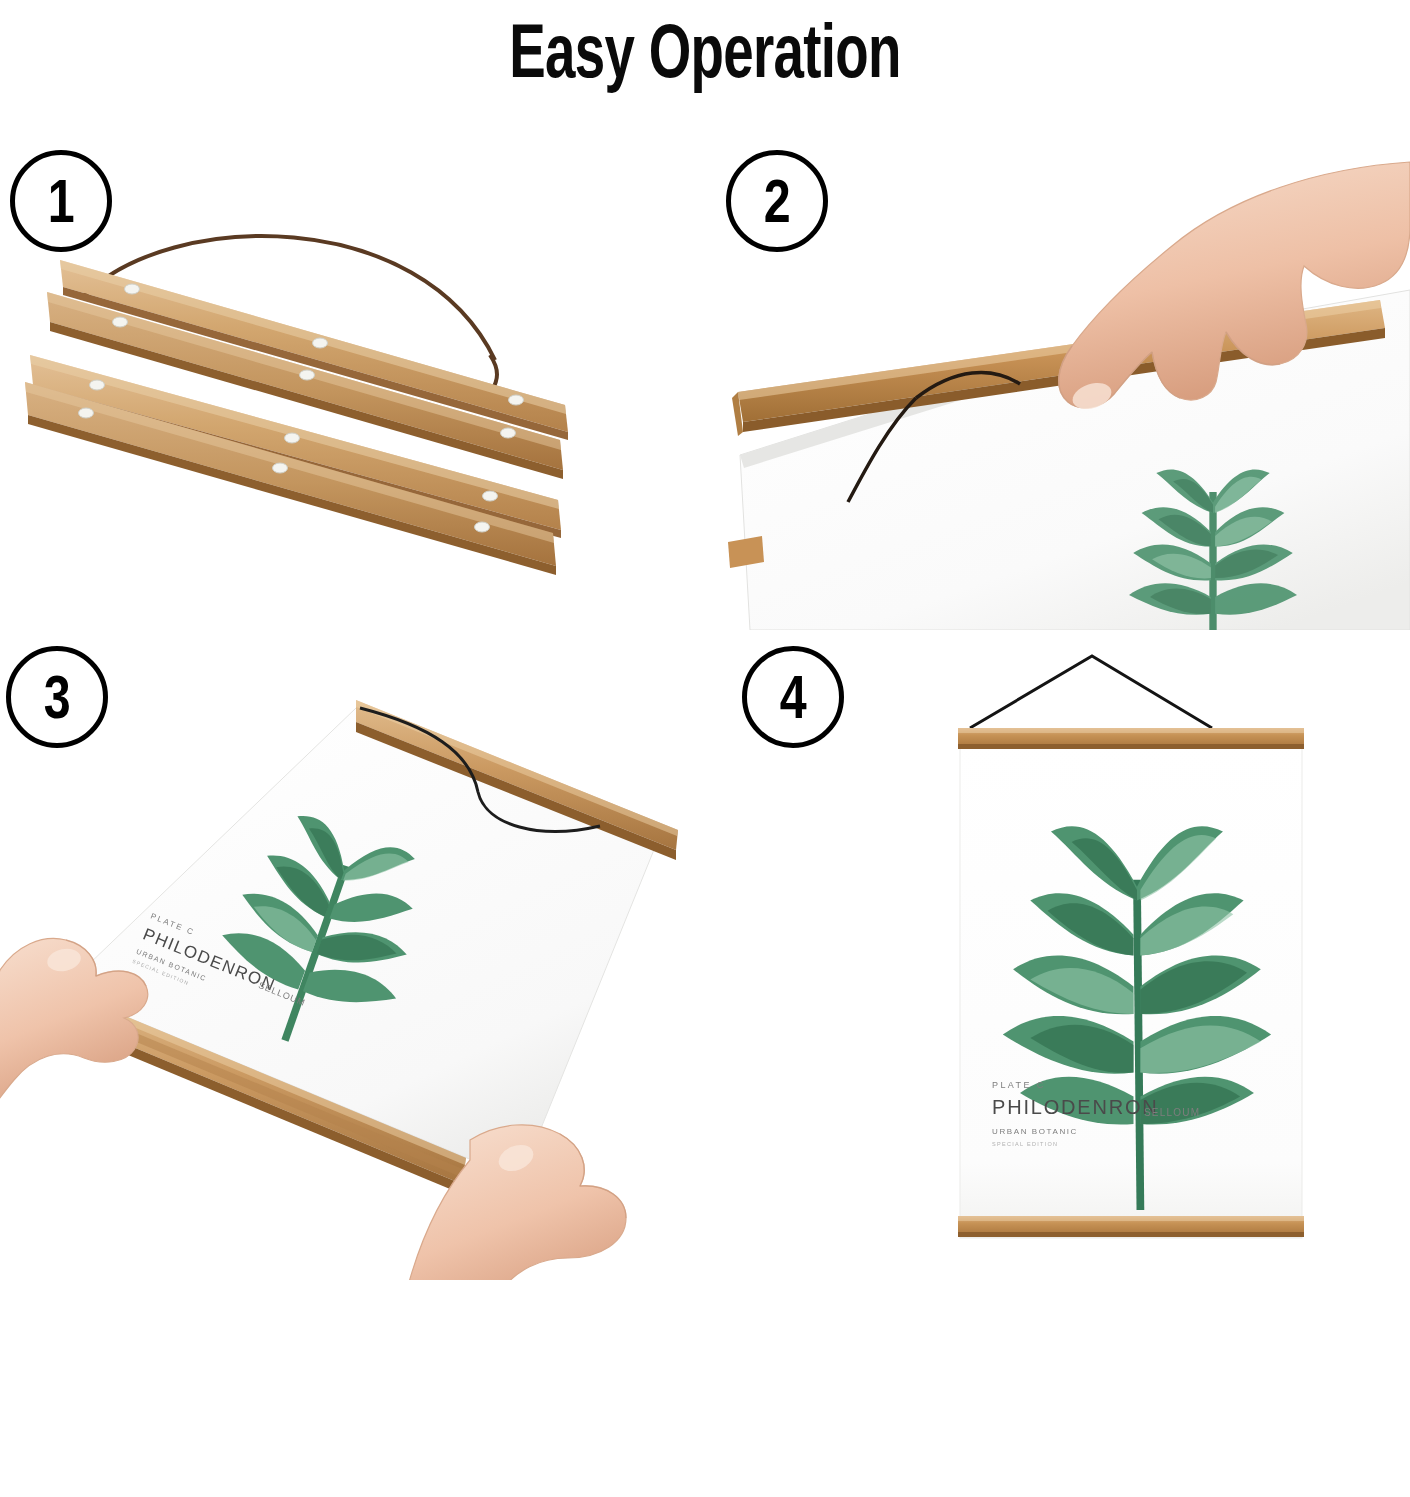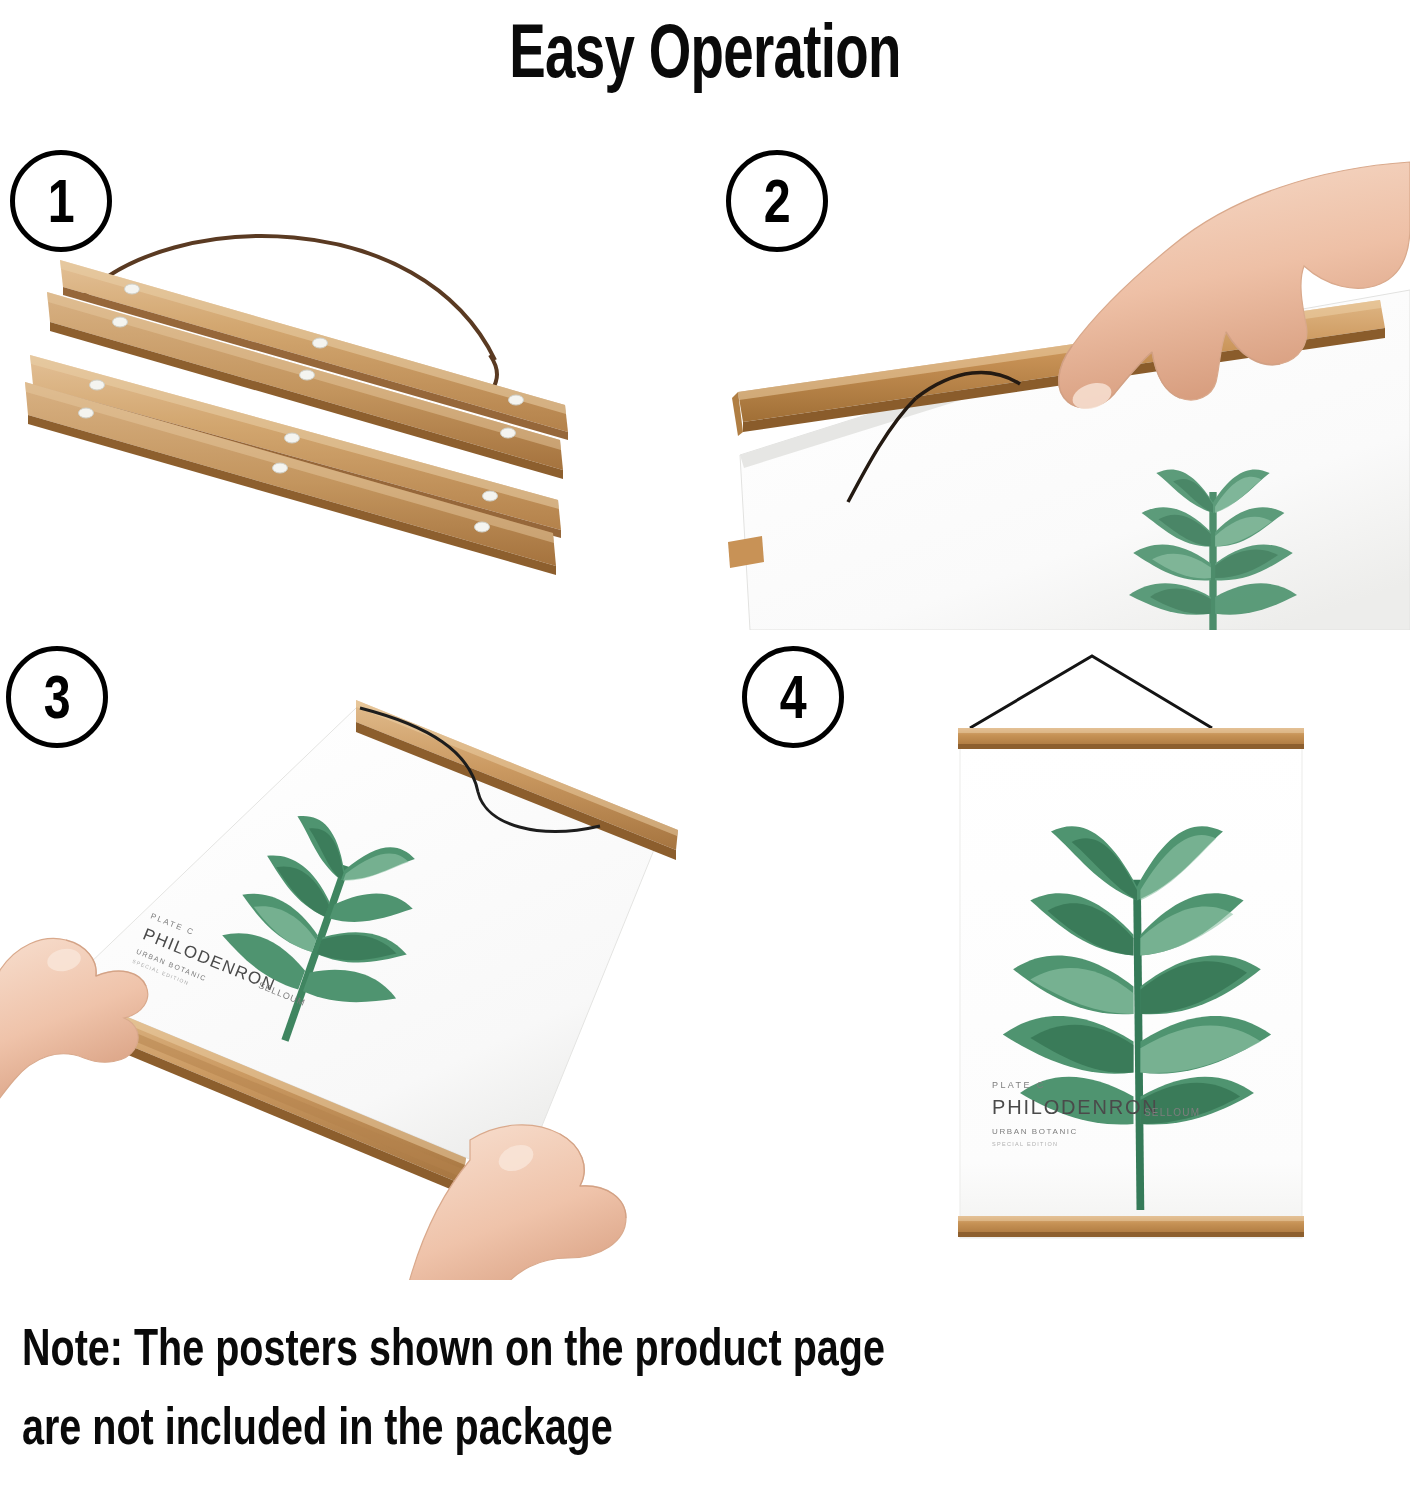--- a/index.html
+++ b/index.html
@@ -367,18 +367,14 @@
       </g>
 
       <g>
         <rect x="238" y="576" width="346" height="20" fill="url(#w5)"></rect>
         <rect x="238" y="576" width="346" height="5" fill="#ecd0a6" opacity=".5"></rect>
         <rect x="238" y="592" width="346" height="5" fill="#8d5f2e"></rect>
       </g>
     </svg>
   </div>
 
-  <div class="note">
-    <span class="ln">Note: The posters shown on the product page</span>
-    <span class="ln">are not included in the package</span>
-  </div>
 
 </div>
 
 </body></html>

